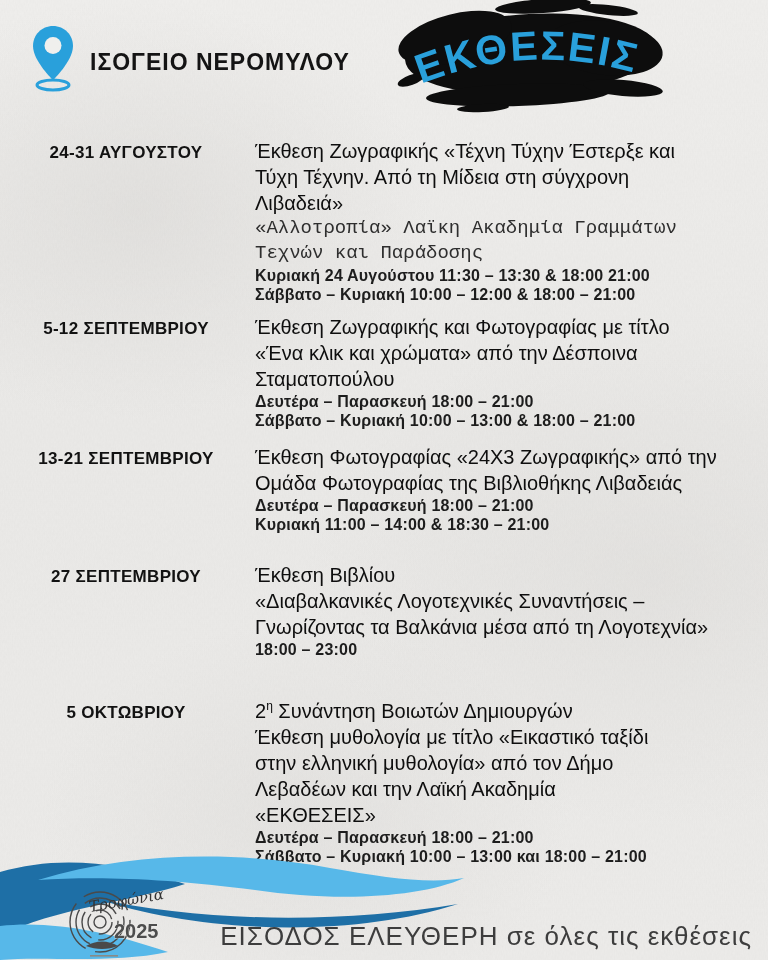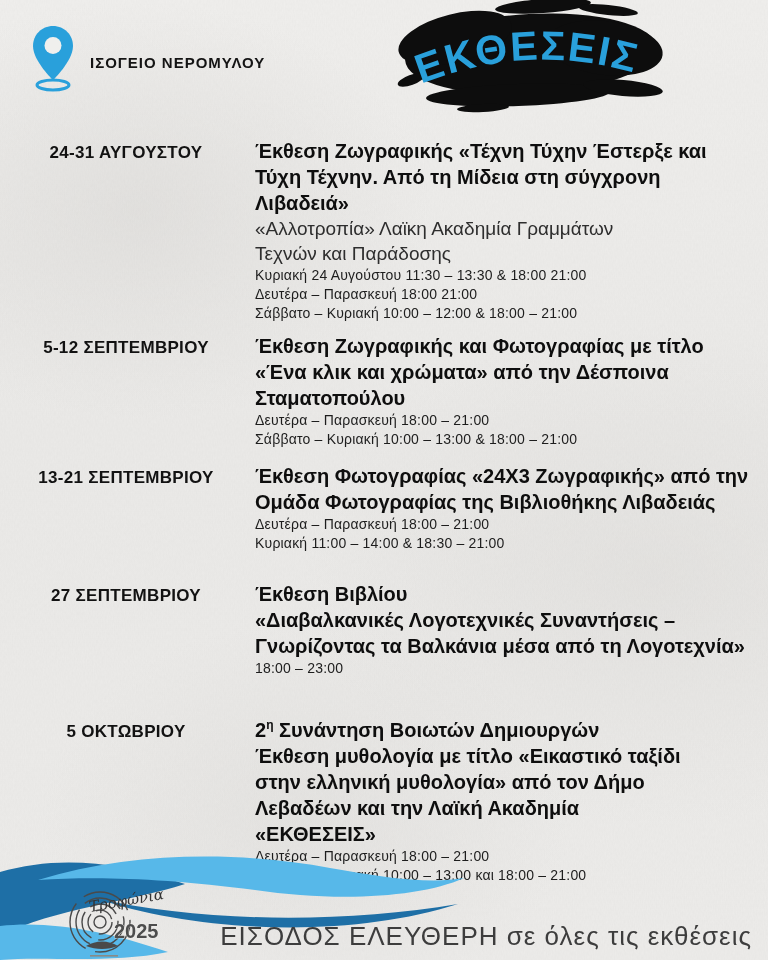--- a/index.html
+++ b/index.html
@@ -12,50 +12,51 @@
       radial-gradient(380px 280px at 40% 85%, rgba(208,206,203,0.28), rgba(0,0,0,0) 70%),
       linear-gradient(180deg,#f0efed 0%, #ebeae8 45%, #edecea 100%);
   }
   .grain{position:absolute; inset:0; pointer-events:none;}
 
   
   .header{position:absolute; top:0; left:0; right:0; height:120px;}
   .location{position:absolute; left:30px; top:24px; display:flex; align-items:center;}
   .pin{width:46px; height:70px; display:block;}
   .location-label{
-    margin-left:14px; font-size:15px; font-weight:bold; letter-spacing:1px;
+    margin-left:14px; font-size:23px; font-weight:bold; letter-spacing:1px;
     color:#141414; padding-top:6px;
   }
   .badge{position:absolute; left:393px; top:0px; width:278px; height:118px;}
   .badge-text{font-weight:600; letter-spacing:2px; fill:var(--accent-blue);}
 
   
   .events{position:absolute; top:138px; left:30px; width:710px;}
   .event{display:flex; align-items:flex-start;gap:23px;}
   .event-1{margin-bottom:10px;}
   .event-2{margin-bottom:14px;}
   .event-3{margin-bottom:28px;}
   .event-4{margin-bottom:39px;}
   .event-date{
     width:192px; flex:0 0 192px; text-align:center;
     font-size:17px; font-weight:bold; color:#121212; line-height:30px;
     letter-spacing:0.3px; padding-top:0px;
   }
   .event-content{margin-left:10px; width:508px;}
   .title-line{
-    font-size:20px; line-height:26px; font-weight:bold; color:#0e0e0e;
+    font-size:20px; line-height:26px; font-weight:normal; color:#0e0e0e;
     white-space:nowrap; letter-spacing:0px;
   }
   .title-line sup{font-size:12px; line-height:0;}
   .subtitle-line{
     font-size:19px; line-height:25px; font-weight:400; color:#2e2e2e;
     white-space:nowrap;
+    font-family:Liberation Mono, monospace;
   }
   .schedule-line{
-    font-size:14px; line-height:19px; font-weight:400; color:#1d1d1d;
+    font-size:16px; line-height:19px; font-weight:700; color:#1d1d1d;
     white-space:nowrap; letter-spacing:0.2px;
   }
 
   
   .waves{position:absolute; left:0; top:848px; width:470px; height:112px;}
   .wave-light{fill:var(--wave-light);}
   .wave-dark{fill:var(--wave-dark);}
   .logo{position:absolute; left:56px; top:886px; width:116px; height:74px;}
   .free-entry{
     position:absolute; right:16px; top:921px;
@@ -109,21 +110,20 @@
         <div class="event-date">
           <div class="date-line">24-31 ΑΥΓΟΥΣΤΟΥ</div>
         </div>
         <div class="event-content">
           <div class="title-line">Έκθεση Ζωγραφικής «Τέχνη Τύχην Έστερξε και</div>
           <div class="title-line">Τύχη Τέχνην. Από τη Μίδεια στη σύγχρονη</div>
           <div class="title-line">Λιβαδειά»</div>
           <div class="subtitle-line">«Αλλοτροπία» Λαϊκη Ακαδημία Γραμμάτων</div>
           <div class="subtitle-line">Τεχνών και Παράδοσης</div>
           <div class="schedule-line">Κυριακή 24 Αυγούστου 11:30 – 13:30 &amp; 18:00 21:00</div>
-          <div class="schedule-line">Δευτέρα – Παρασκευή 18:00 21:00</div>
           <div class="schedule-line">Σάββατο – Κυριακή 10:00 – 12:00 &amp; 18:00 – 21:00</div>
         </div>
       </div>
       <div class="event event-2">
         <div class="event-date">
           <div class="date-line">5-12 ΣΕΠΤΕΜΒΡΙΟΥ</div>
         </div>
         <div class="event-content">
           <div class="title-line">Έκθεση Ζωγραφικής και Φωτογραφίας με τίτλο</div>
           <div class="title-line">«Ένα κλικ και χρώματα» από την Δέσποινα</div>

